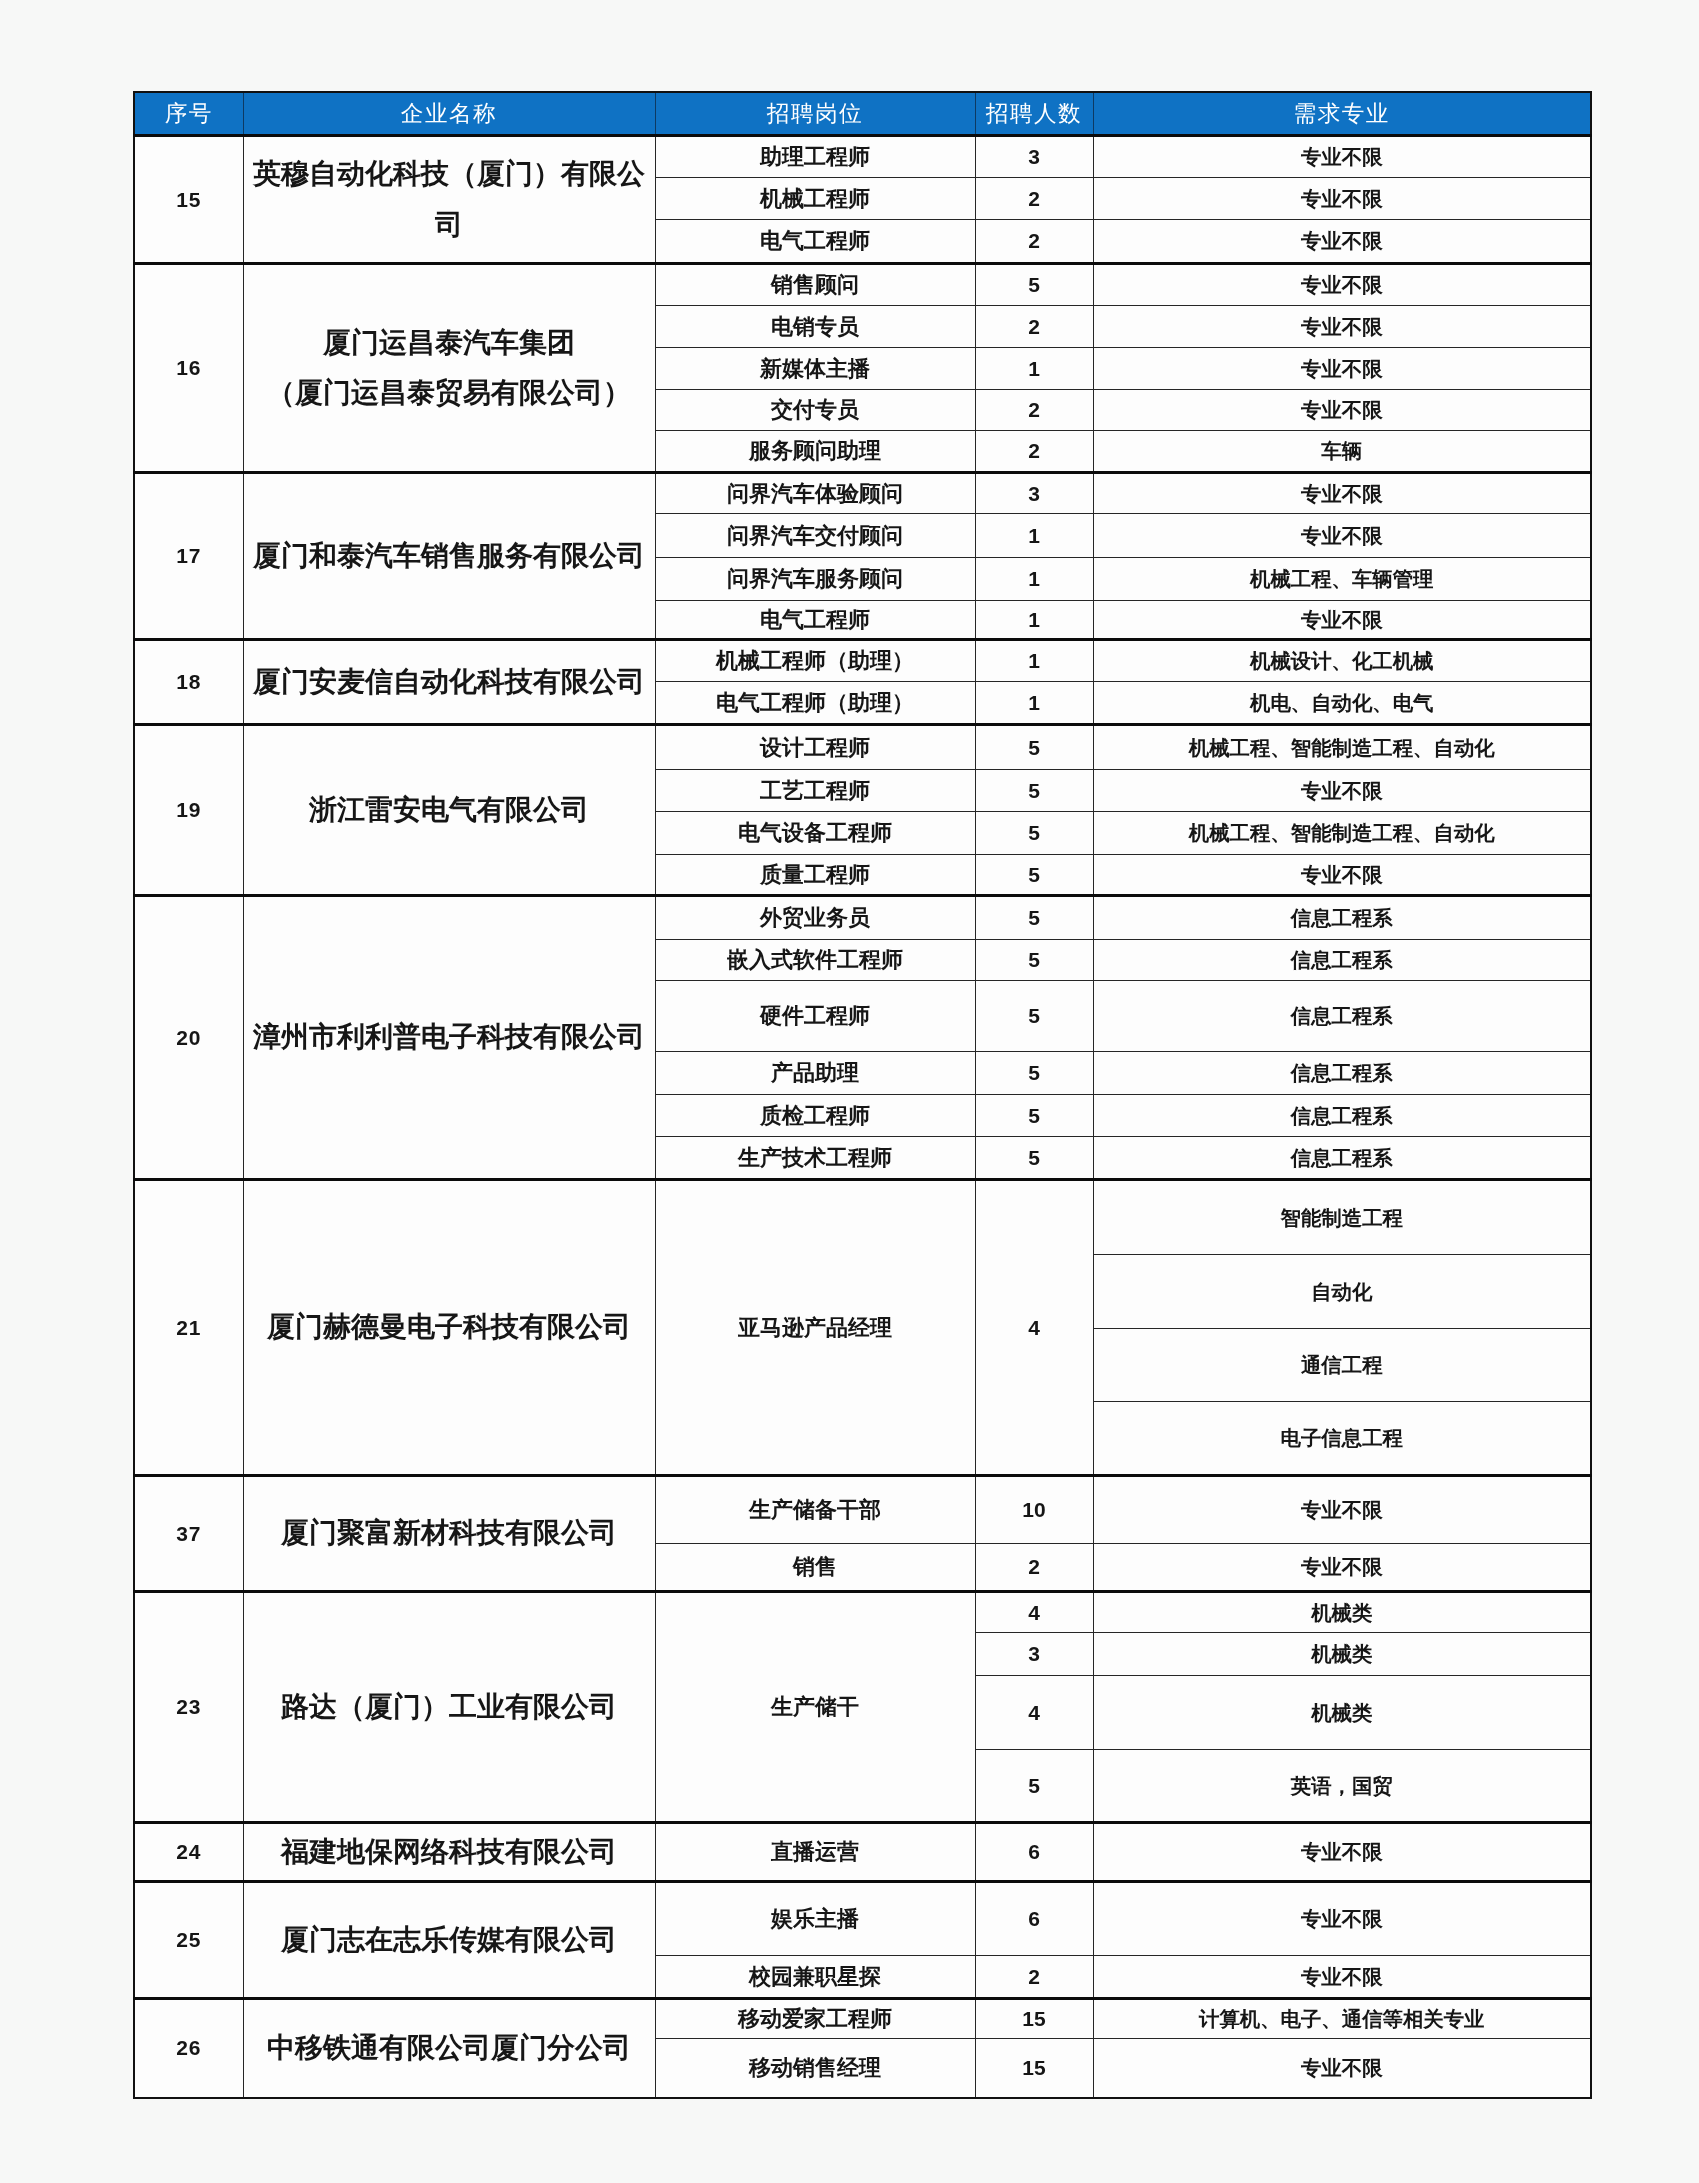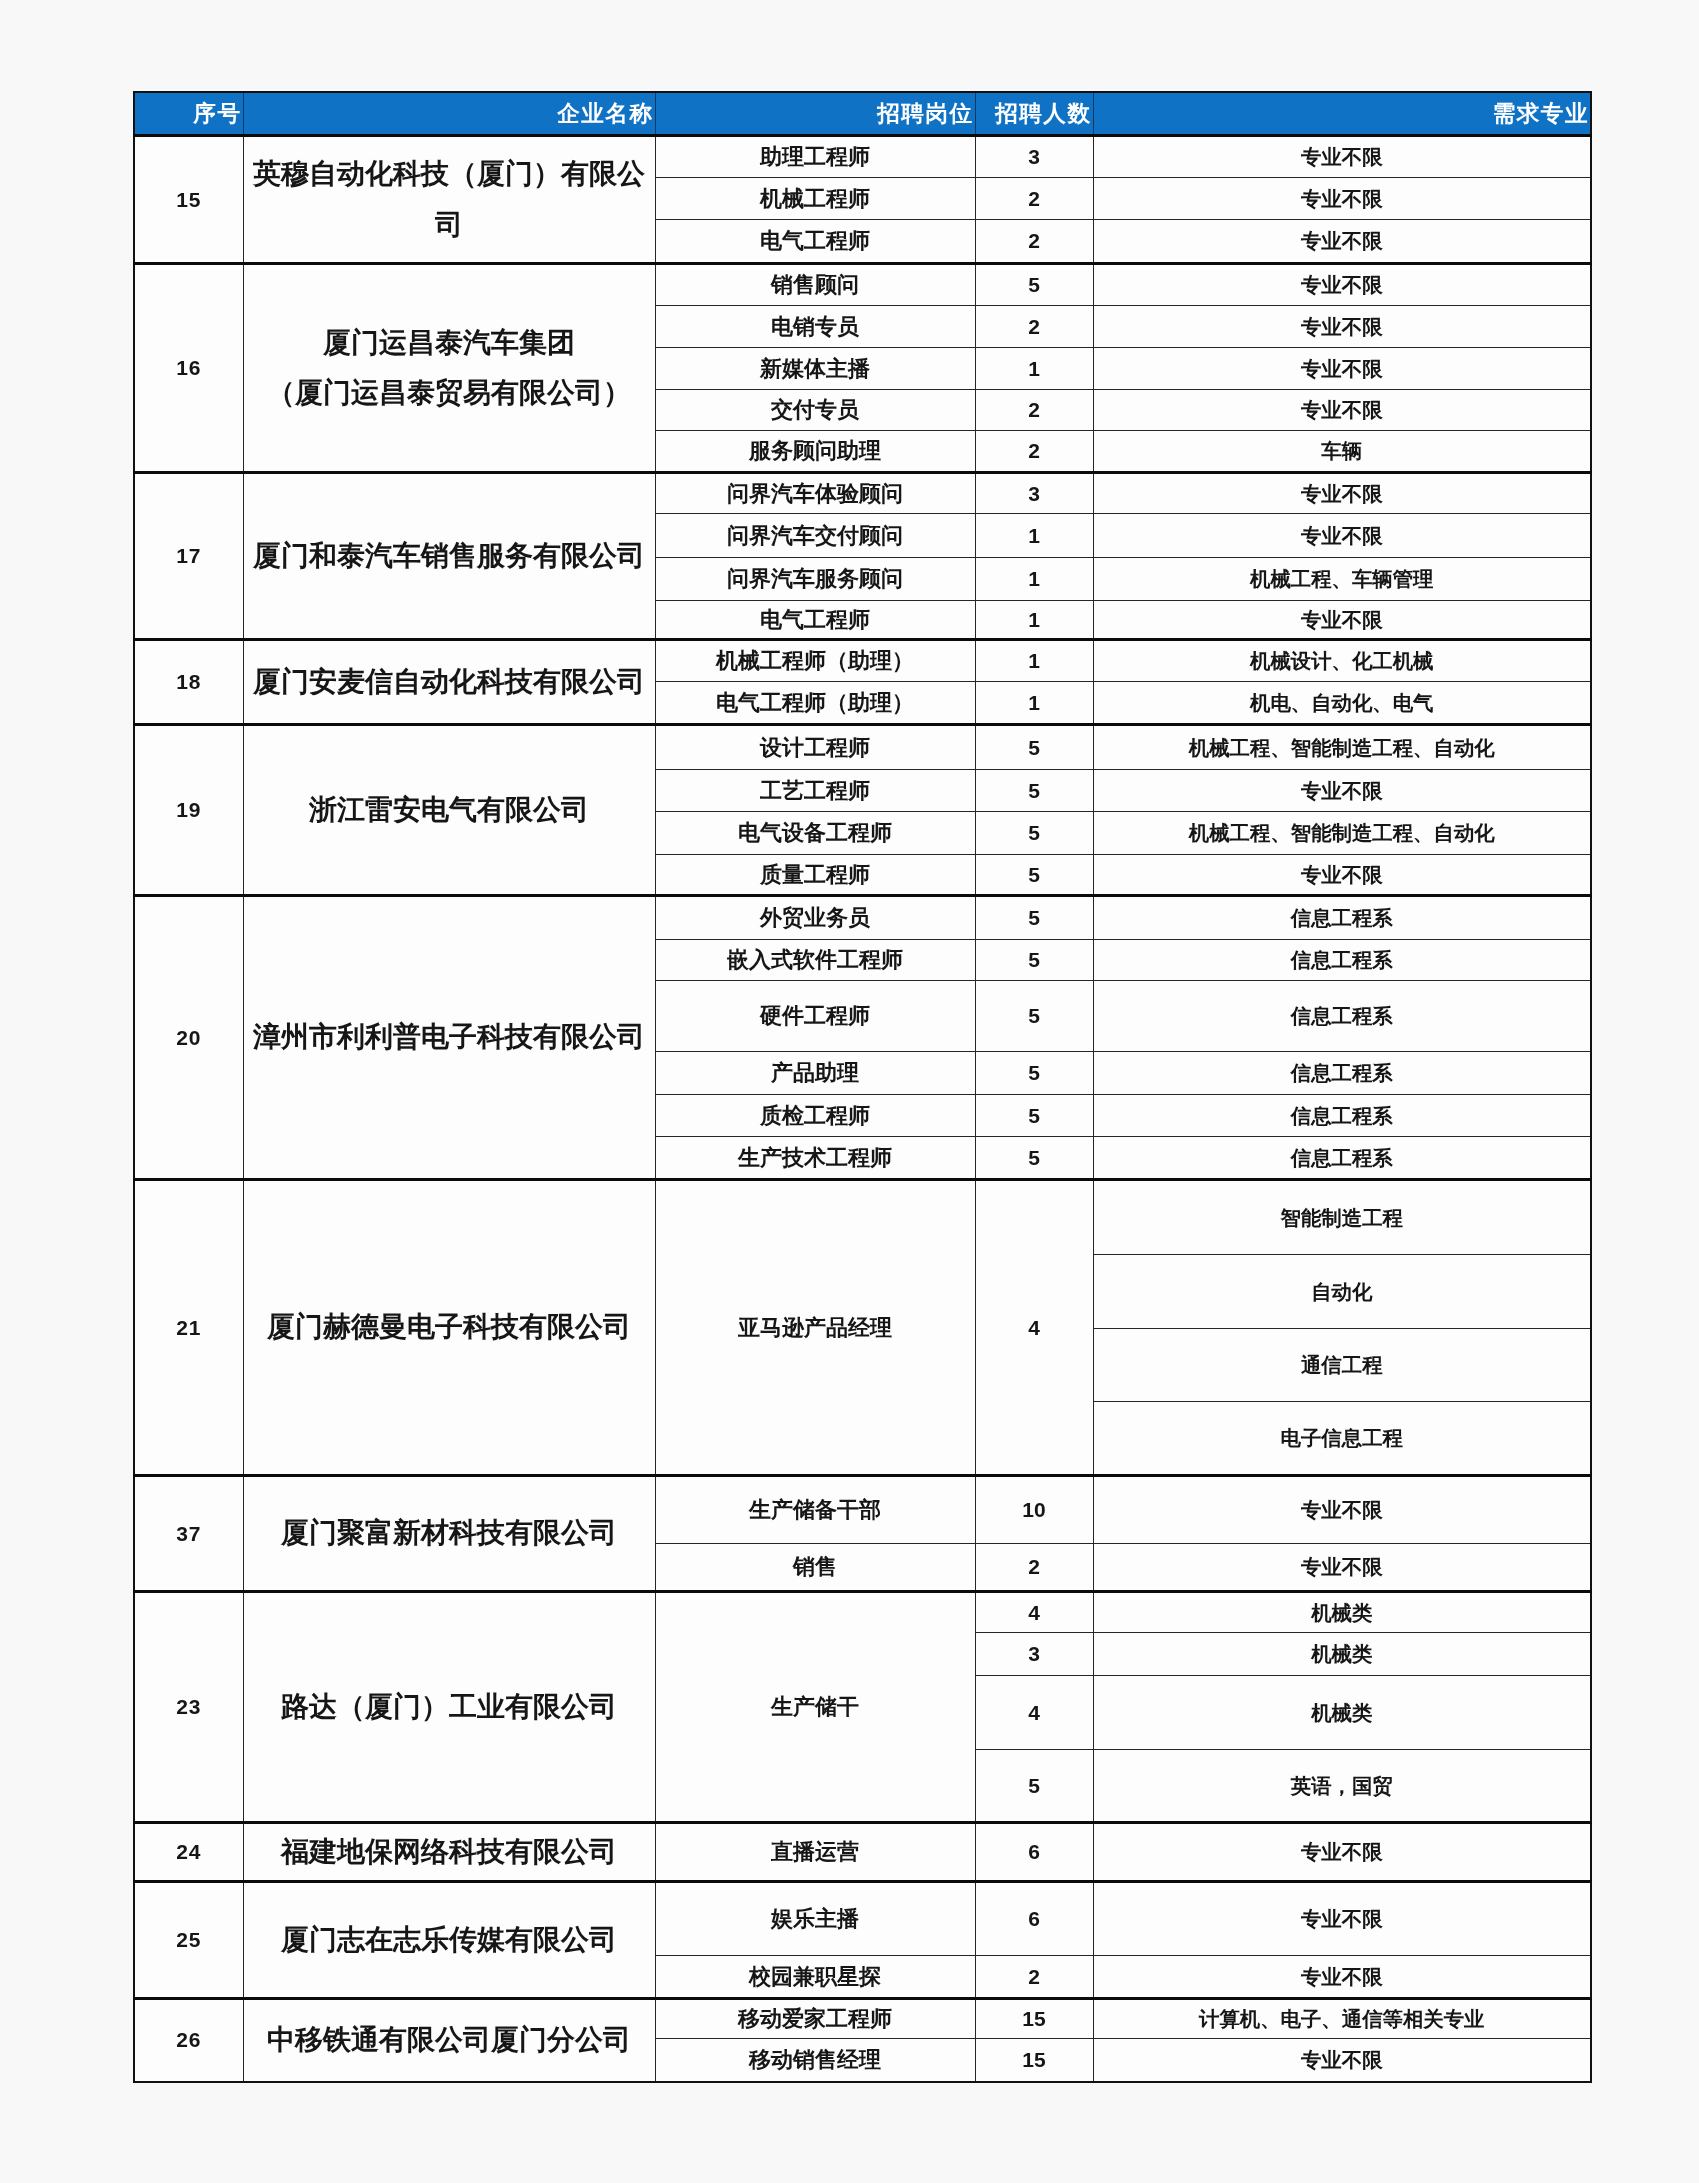--- a/index.html
+++ b/index.html
@@ -27,24 +27,24 @@
   }
   col.c-no{width:109px;}
   col.c-company{width:412px;}
   col.c-position{width:320px;}
   col.c-count{width:118px;}
   col.c-major{width:498px;}
   thead th{
     height:39px;
     background:var(--header-bg);
     color:var(--header-text);
-    font-size:22.6px;font-weight:700;letter-spacing:1.5px;
+    font-size:22.6px;font-weight:400;letter-spacing:1.5px;
     border:1.5px solid #0d3a63;
     border-bottom:2.3px solid #092c4e;
-    text-align:right;vertical-align:middle;
+    text-align:center;vertical-align:middle;
   }
   tbody td{
     border:1.5px solid var(--border);
     text-align:center;vertical-align:middle;
     font-size:20.4px;font-weight:600;
     padding:1.5px 7.5px;
     background:var(--cell-bg);
   }
   tbody tr.group-start td{border-top:3px solid var(--group-border);}
   td.col-no{font-size:21px;letter-spacing:0.8px;}
@@ -274,21 +274,21 @@
           <td class="col-count" rowspan="1">2</td>
           <td class="col-major">专业不限</td>
         </tr>
         <tr class="group-start" style="height: 40px;">
           <td class="col-no" rowspan="2">26</td>
           <td class="col-company" rowspan="2">中移铁通有限公司厦门分公司</td>
           <td class="col-position" rowspan="1">移动爱家工程师</td>
           <td class="col-count" rowspan="1">15</td>
           <td class="col-major">计算机、电子、通信等相关专业</td>
         </tr>
-        <tr style="height: 43px;">
+        <tr style="height: 59px;">
           <td class="col-position" rowspan="1">移动销售经理</td>
           <td class="col-count" rowspan="1">15</td>
           <td class="col-major">专业不限</td>
         </tr>
       </tbody>
   </table>
 </div>
 
 
 </body></html>

